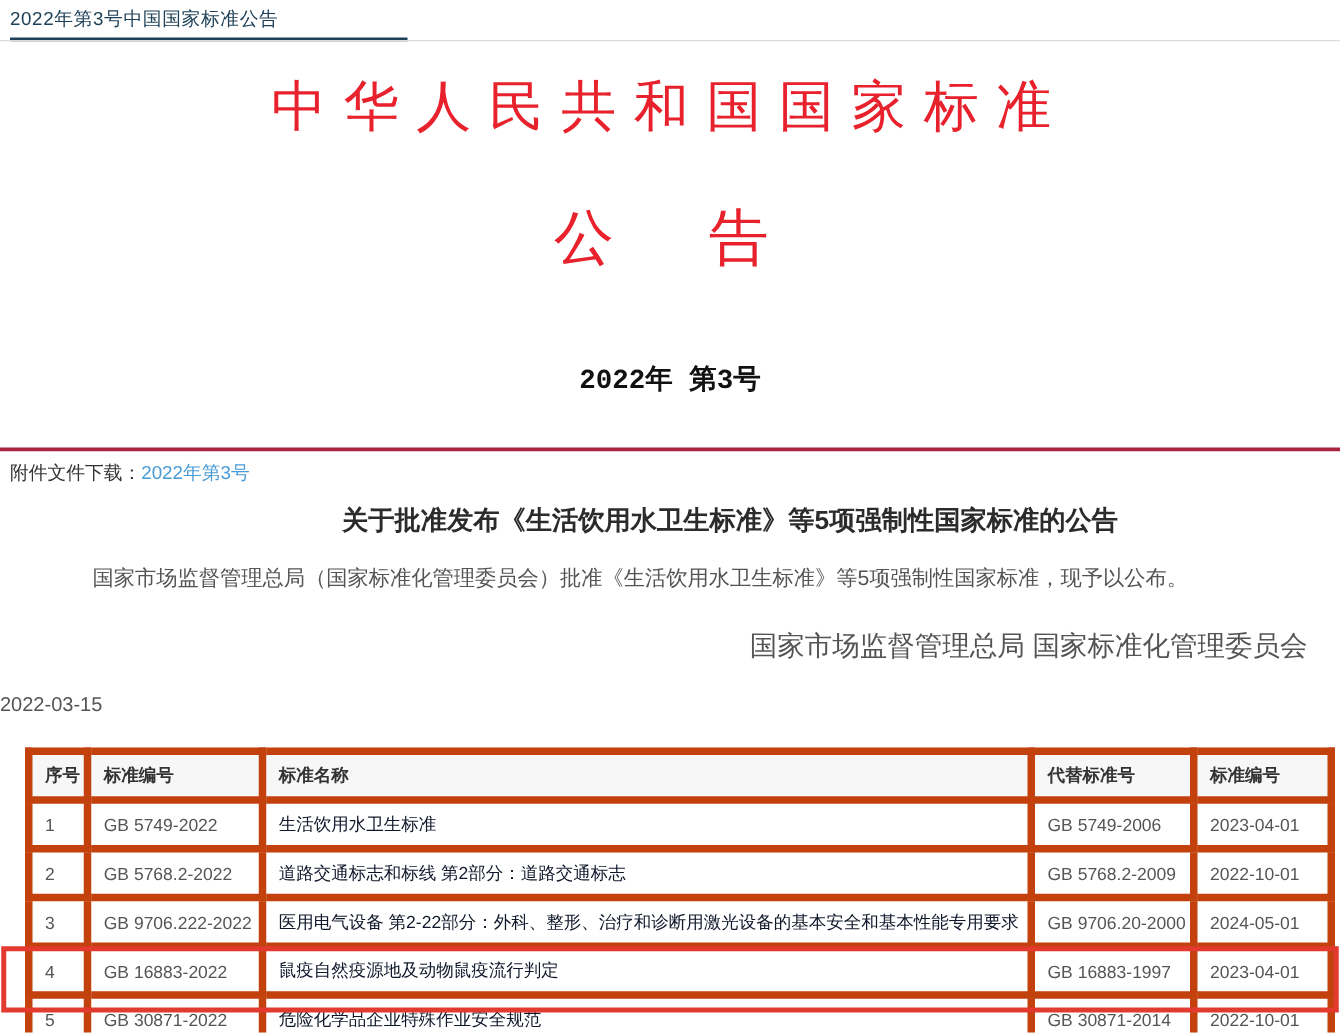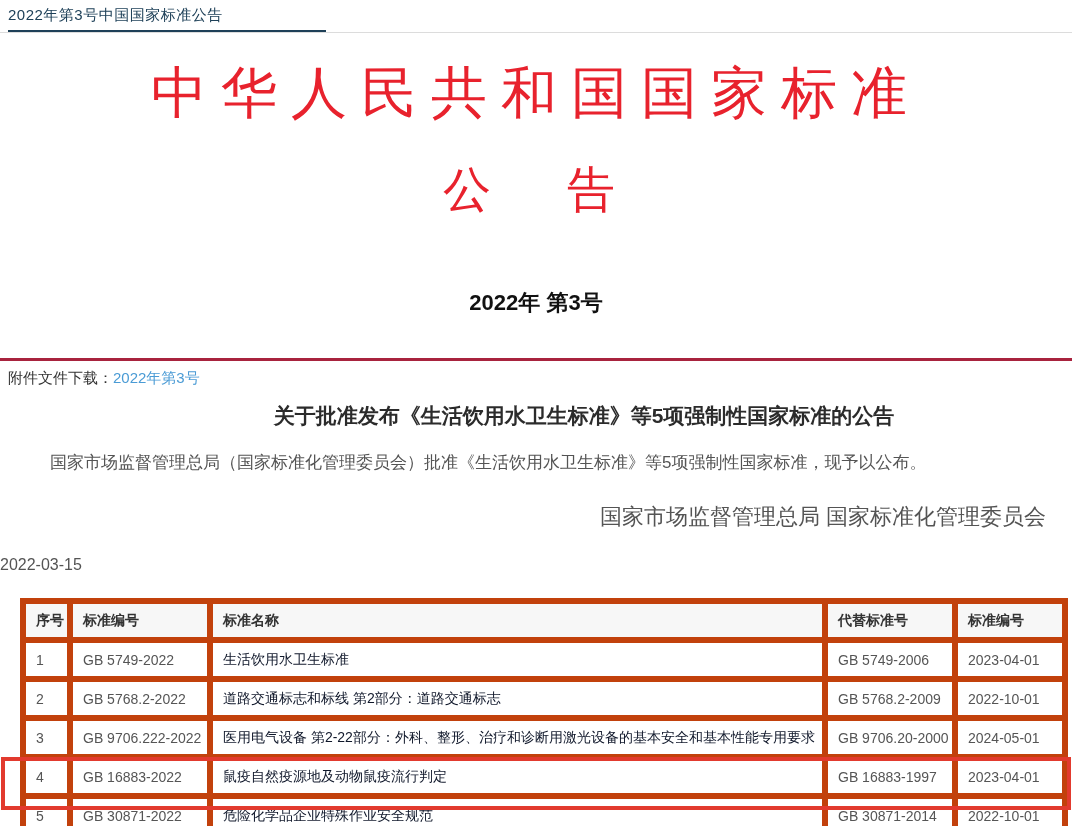--- a/index.html
+++ b/index.html
@@ -20,30 +20,30 @@
   }
   .tab-underline-light {
     position:absolute; left:0; top:32px; width:1072px; height:1px;
     background:#dcdcdc;
   }
 
   
   .doc-title {
     position:absolute; top:56px; left:0; width:1072px; text-align:center;
     font-family:"Liberation Serif","DejaVu Serif",serif;
-    font-size:56px; color:#e8222d; letter-spacing:14px; white-space:nowrap;
+    font-size:44px; color:#e8222d; letter-spacing:14px; white-space:nowrap;
   }
   .doc-subtitle {
     position:absolute; top:158px; left:0; width:1072px; text-align:center;
     font-family:"Liberation Serif","DejaVu Serif",serif;
     font-size:48px; color:#e8222d; letter-spacing:14px;
   }
   .issue-number {
     position:absolute; top:288px; left:0; width:1072px; text-align:center;
-    font-family:Liberation Sans, sans-serif;
+    font-family:Liberation Mono, monospace;
     font-size:22px; font-weight:bold; color:#111111;
   }
 
   .crimson-line {
     position:absolute; top:358px; left:0; width:1072px; height:3px;
     background:#a8233e;
   }
 
   .attachment {
     position:absolute; top:369px; left:8px;
@@ -52,21 +52,21 @@
   .attachment a, .link {
     color:#4a9bd5; text-decoration:none; cursor:pointer;
   }
 
   .announcement-title {
     position:absolute; top:402px; left:0; width:1072px; text-align:center;
     font-size:21px; font-weight:bold; color:#2b2b2b;margin-left:48px;
   }
 
   .announcement-body {
-    position:absolute; top:450px; left:16px; width:1028px;
+    position:absolute; top:450px; left:40px; width:1028px;
     font-size:17px; color:#545454; text-indent:2em; line-height:1.5;
   }
 
   .issuer {
     position:absolute; top:502px; left:0; width:1046px; text-align:right;
     font-size:22px; color:#545454;
   }
   .publish-date {
     position:absolute; top:556px; left:0; width:1046px; 
     font-size:16px; color:#545454;

